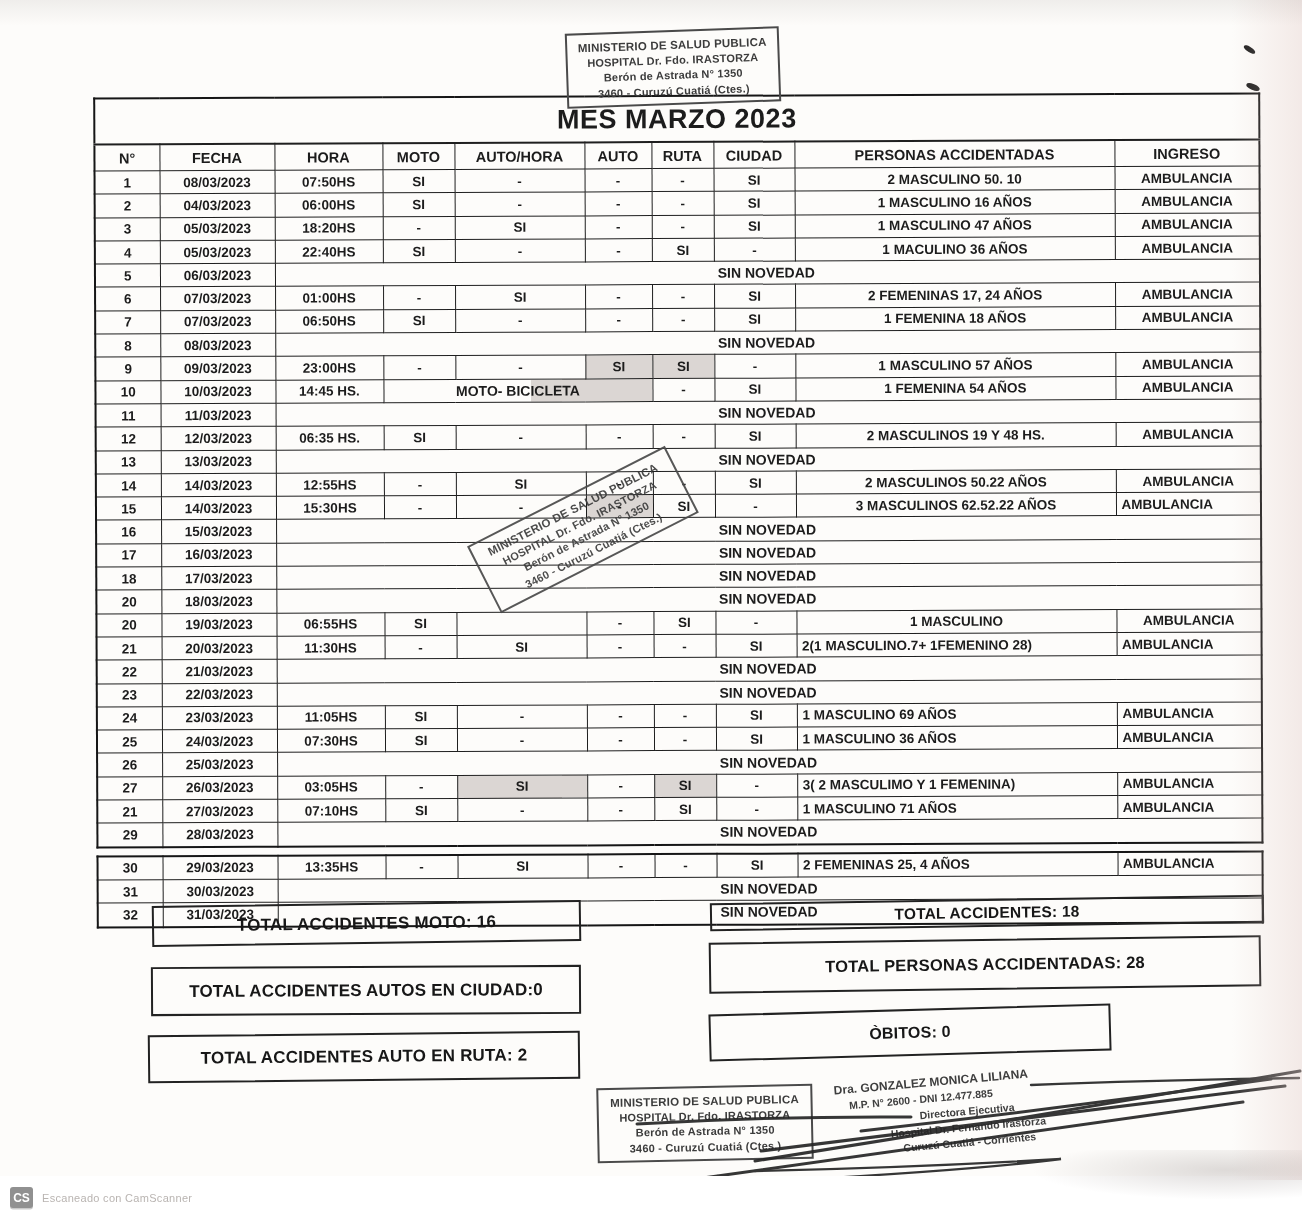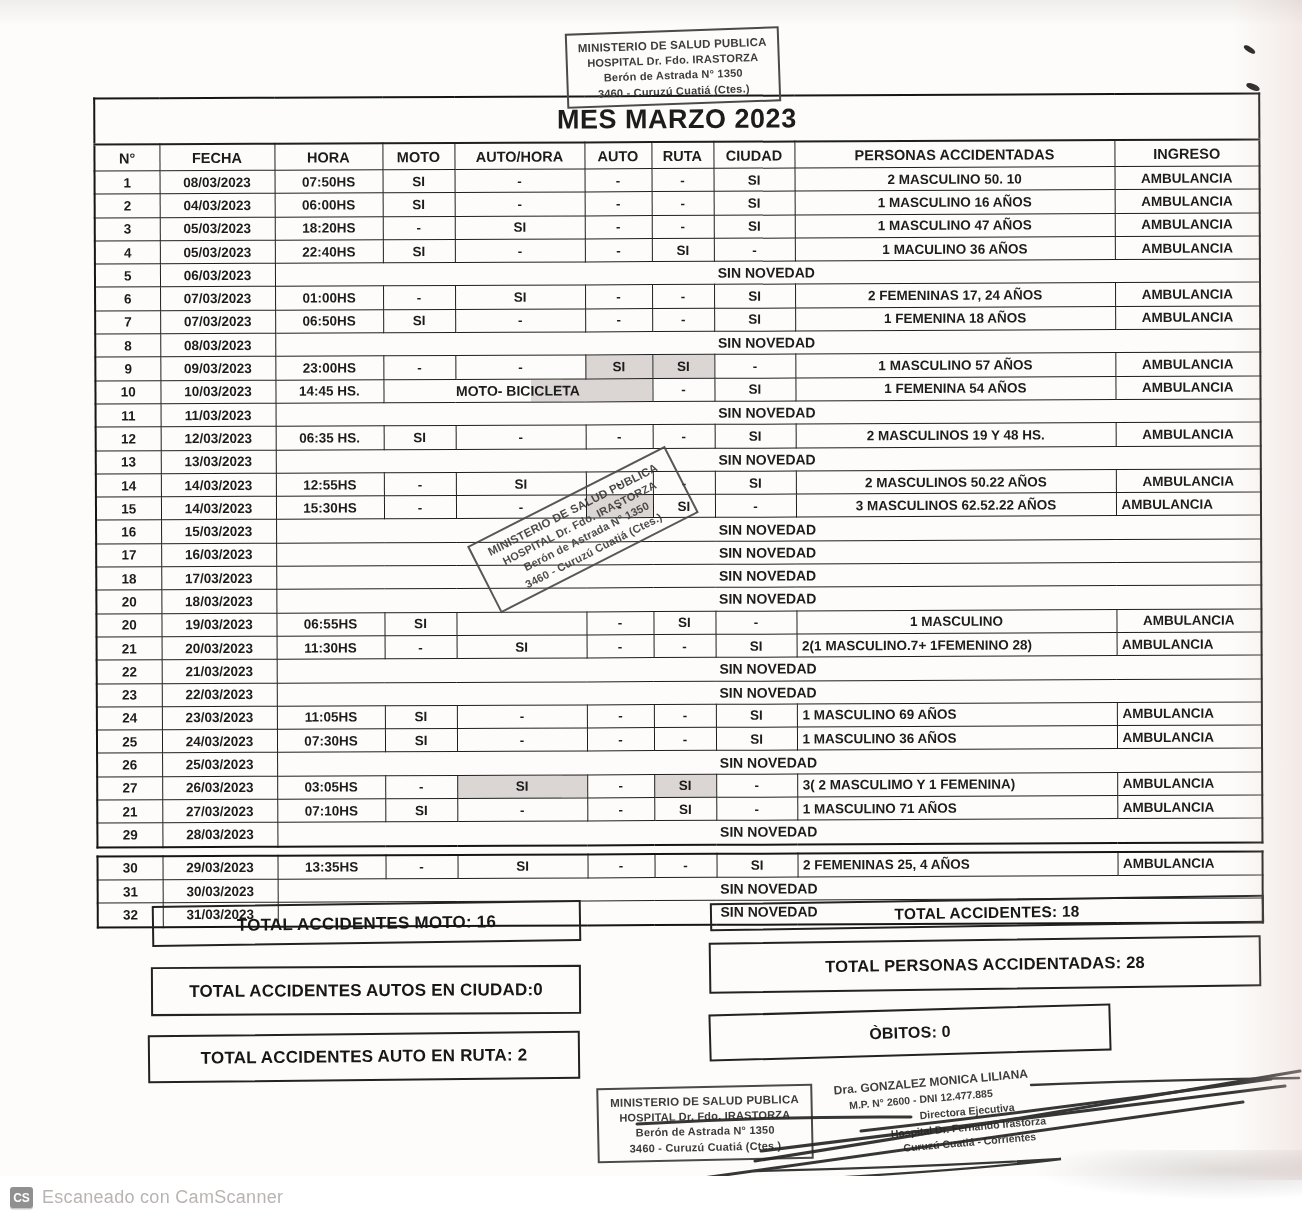--- a/index.html
+++ b/index.html
@@ -73,21 +73,21 @@
   .tl3{left:148px;top:1033px;width:428px;height:44px;font-size:17px;transform:rotate(-0.6deg);}
   .tr1{left:710px;top:899px;width:550px;height:24px;font-size:15.5px;transform:rotate(-0.9deg);}
   .tr2{left:709px;top:939px;width:548px;height:47px;font-size:16.5px;transform:rotate(-0.8deg);}
   .tr3{left:709px;top:1009px;width:398px;height:43px;font-size:16px;transform:rotate(-1.6deg);}
 
   
   .footer{position:absolute;left:10px;top:1187px;display:flex;align-items:center;gap:9px;z-index:7;}
   .cs-badge{width:23px;height:21px;background:#909090;border-radius:3px;color:#fff;
     font-size:12px;font-weight:700;display:flex;align-items:center;justify-content:center;
     box-shadow:0 1.5px 0 #c9c9c9;}
-  .cs-text{color:#b9b4b1;font-size:18px;letter-spacing:.3px;}
+  .cs-text{color:#b9b4b1;font-size:11px;letter-spacing:.3px;}
 </style>
 </head>
 <body>
 
 <div class="sheet">
 
   <div class="stamp stamp-top">
     <div>MINISTERIO DE SALUD PUBLICA</div>
     <div>HOSPITAL Dr. Fdo. IRASTORZA</div>
     <div>Berón de Astrada N° 1350</div>

